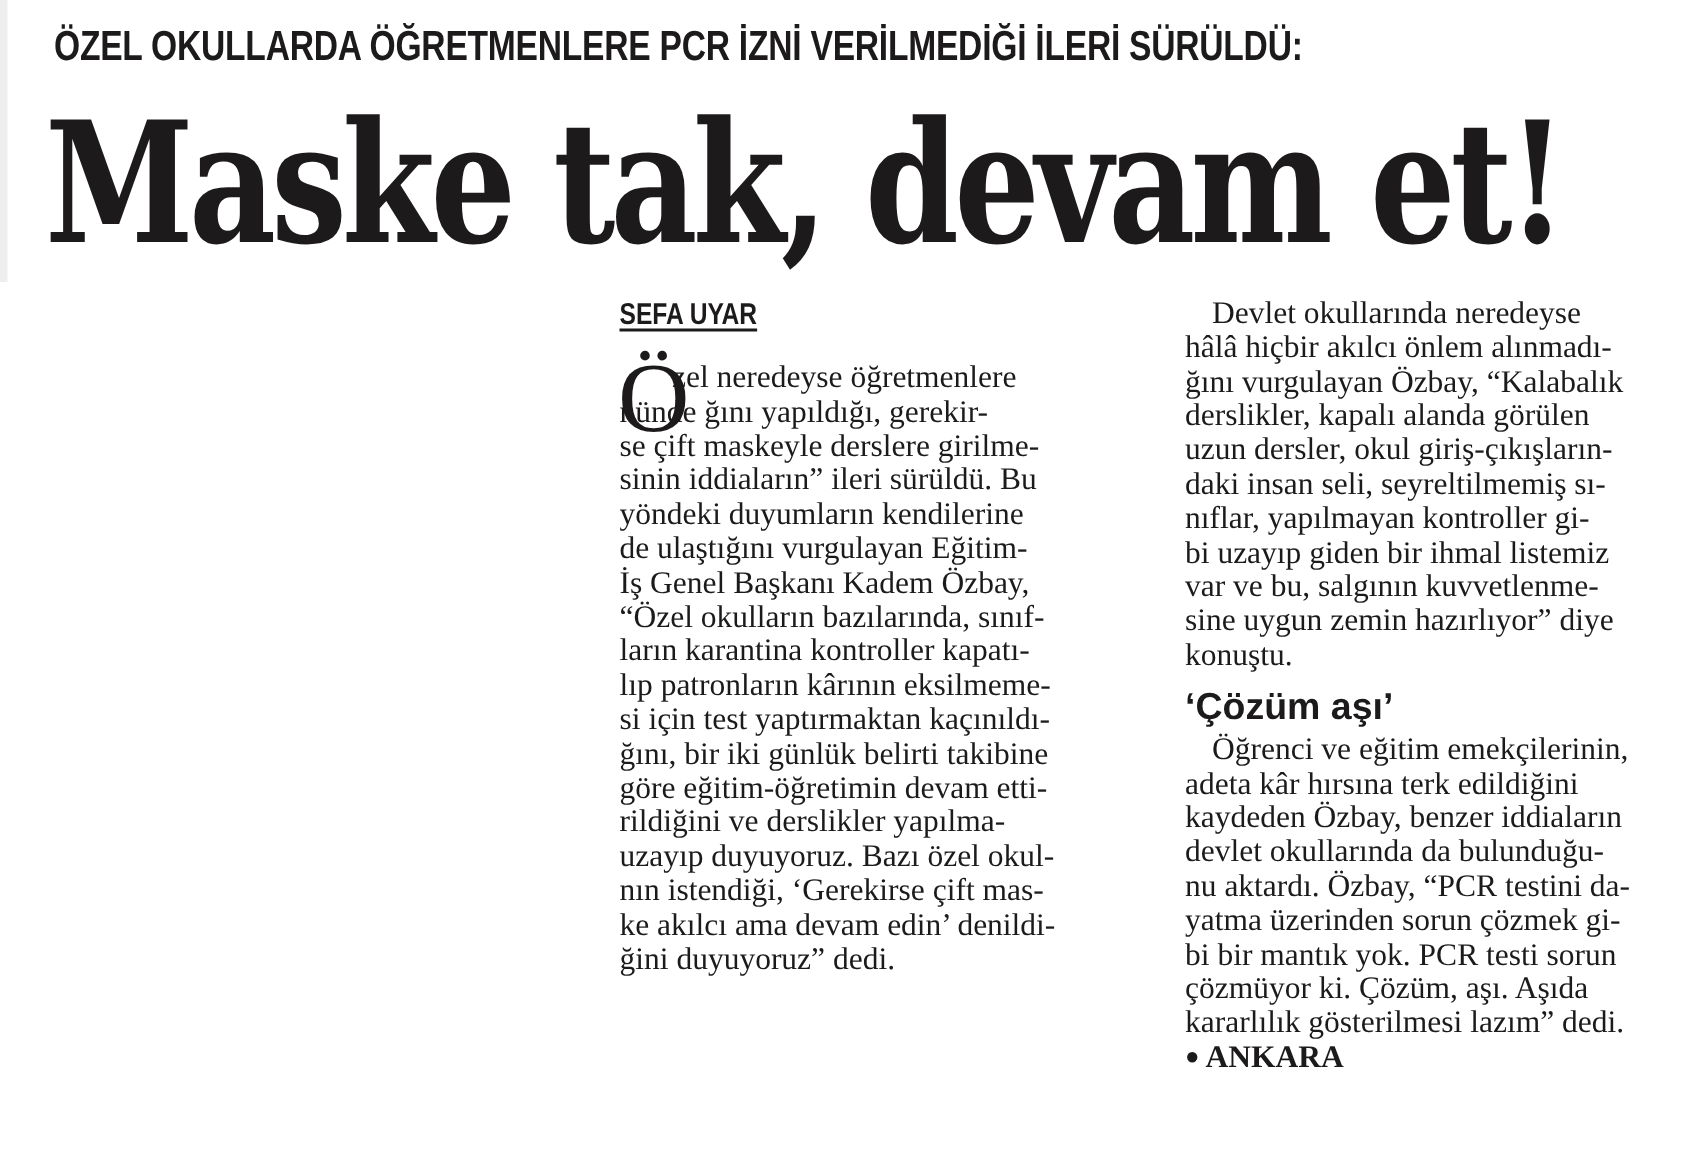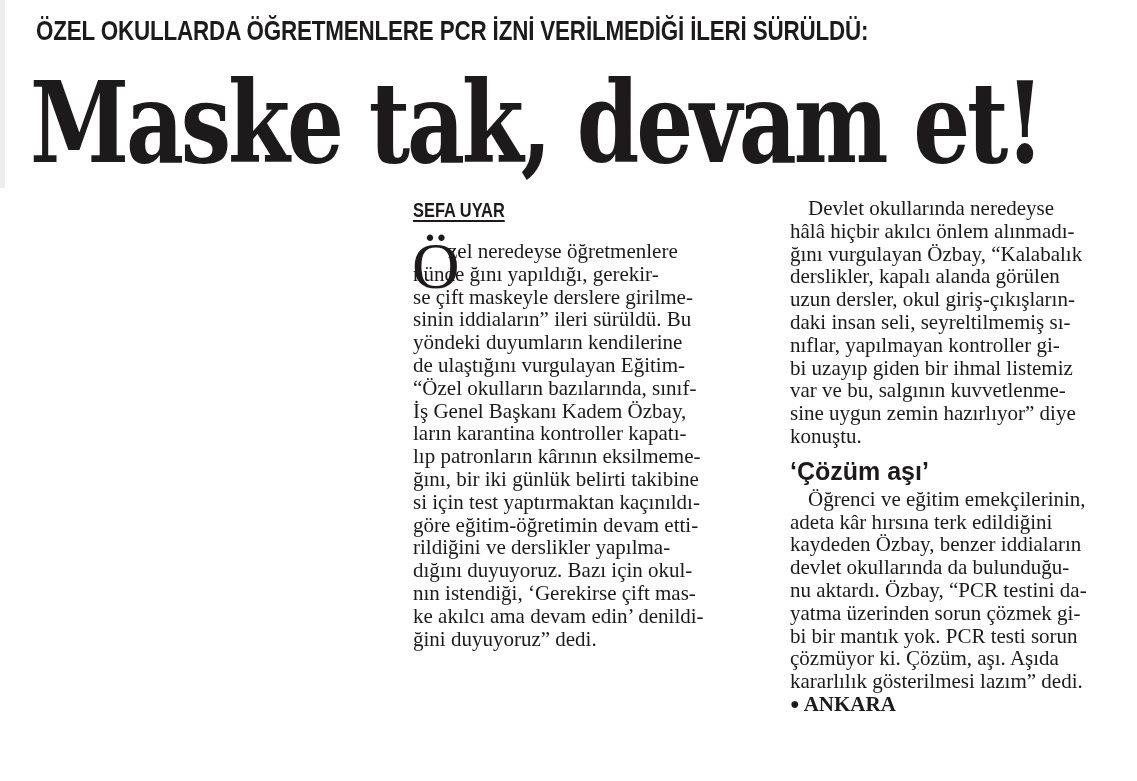--- a/index.html
+++ b/index.html
@@ -136,29 +136,29 @@
 
 <div class="col col-left">
   <div class="dropcap-wrap">
     <span class="dropcap">Ö</span>
     <span class="line dc-line">zel neredeyse öğretmenlere</span>
     <span class="line">nünde ğını yapıldığı, gerekir-</span>
     <span class="line">se çift maskeyle derslere girilme-</span>
     <span class="line">sinin iddiaların” ileri sürüldü. Bu</span>
     <span class="line">yöndeki duyumların kendilerine</span>
     <span class="line">de ulaştığını vurgulayan Eğitim-</span>
+    <span class="line">İş Genel Başkanı Kadem Özbay,</span>
     <span class="line">“Özel okulların bazılarında, sınıf-</span>
-    <span class="line">İş Genel Başkanı Kadem Özbay,</span>
     <span class="line">ların karantina kontroller kapatı-</span>
     <span class="line">lıp patronların kârının eksilmeme-</span>
+    <span class="line">si için test yaptırmaktan kaçınıldı-</span>
     <span class="line">ğını, bir iki günlük belirti takibine</span>
-    <span class="line">si için test yaptırmaktan kaçınıldı-</span>
     <span class="line">göre eğitim-öğretimin devam etti-</span>
     <span class="line">rildiğini ve derslikler yapılma-</span>
-    <span class="line">dığını duyuyoruz. Bazı için okul-</span>
+    <span class="line">uzayıp duyuyoruz. Bazı özel okul-</span>
     <span class="line">nın istendiği, ‘Gerekirse çift mas-</span>
     <span class="line">ke akılcı ama devam edin’ denildi-</span>
     <span class="line">ğini duyuyoruz” dedi.</span>
   </div>
 </div>
 
 <div class="col col-right">
   <div>
     <span class="line indent">Devlet okullarında neredeyse</span>
     <span class="line">hâlâ hiçbir akılcı önlem alınmadı-</span>

